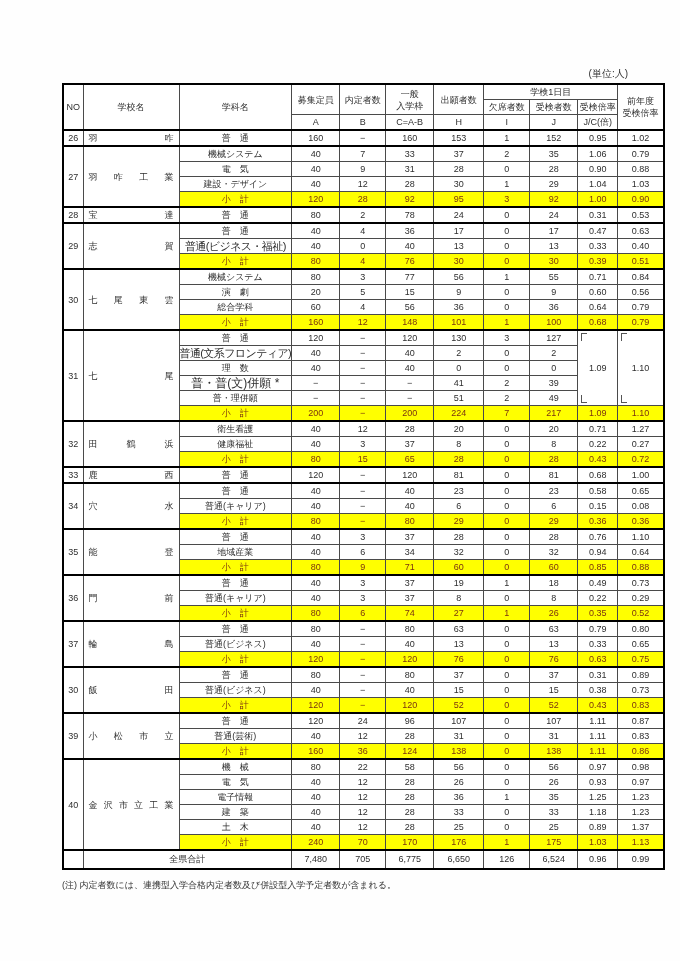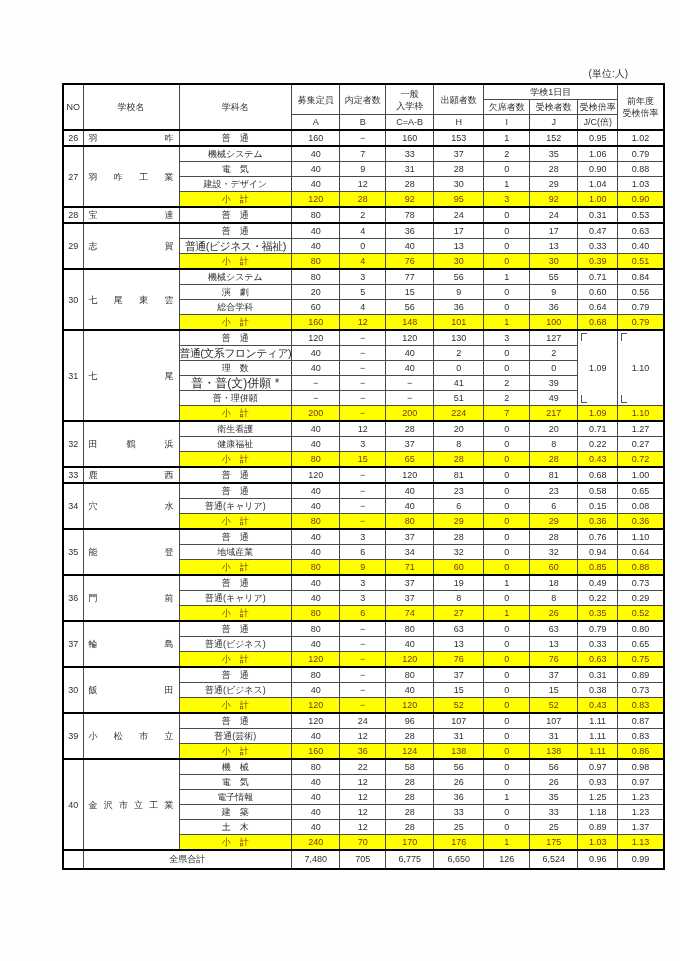--- a/index.html
+++ b/index.html
@@ -758,14 +758,15 @@
         <td class="c-num">6,650</td>
         <td class="c-num">126</td>
         <td class="c-num">6,524</td>
         <td class="c-num">0.96</td>
         <td class="c-num">0.99</td>
       </tr>
     </tfoot>
   </table>
 
   <div class="notes">
+    <div>(注) 内定者数には、連携型入学合格内定者数及び併設型入学予定者数が含まれる。</div>
   </div>
 </div>
 
 </body></html>

